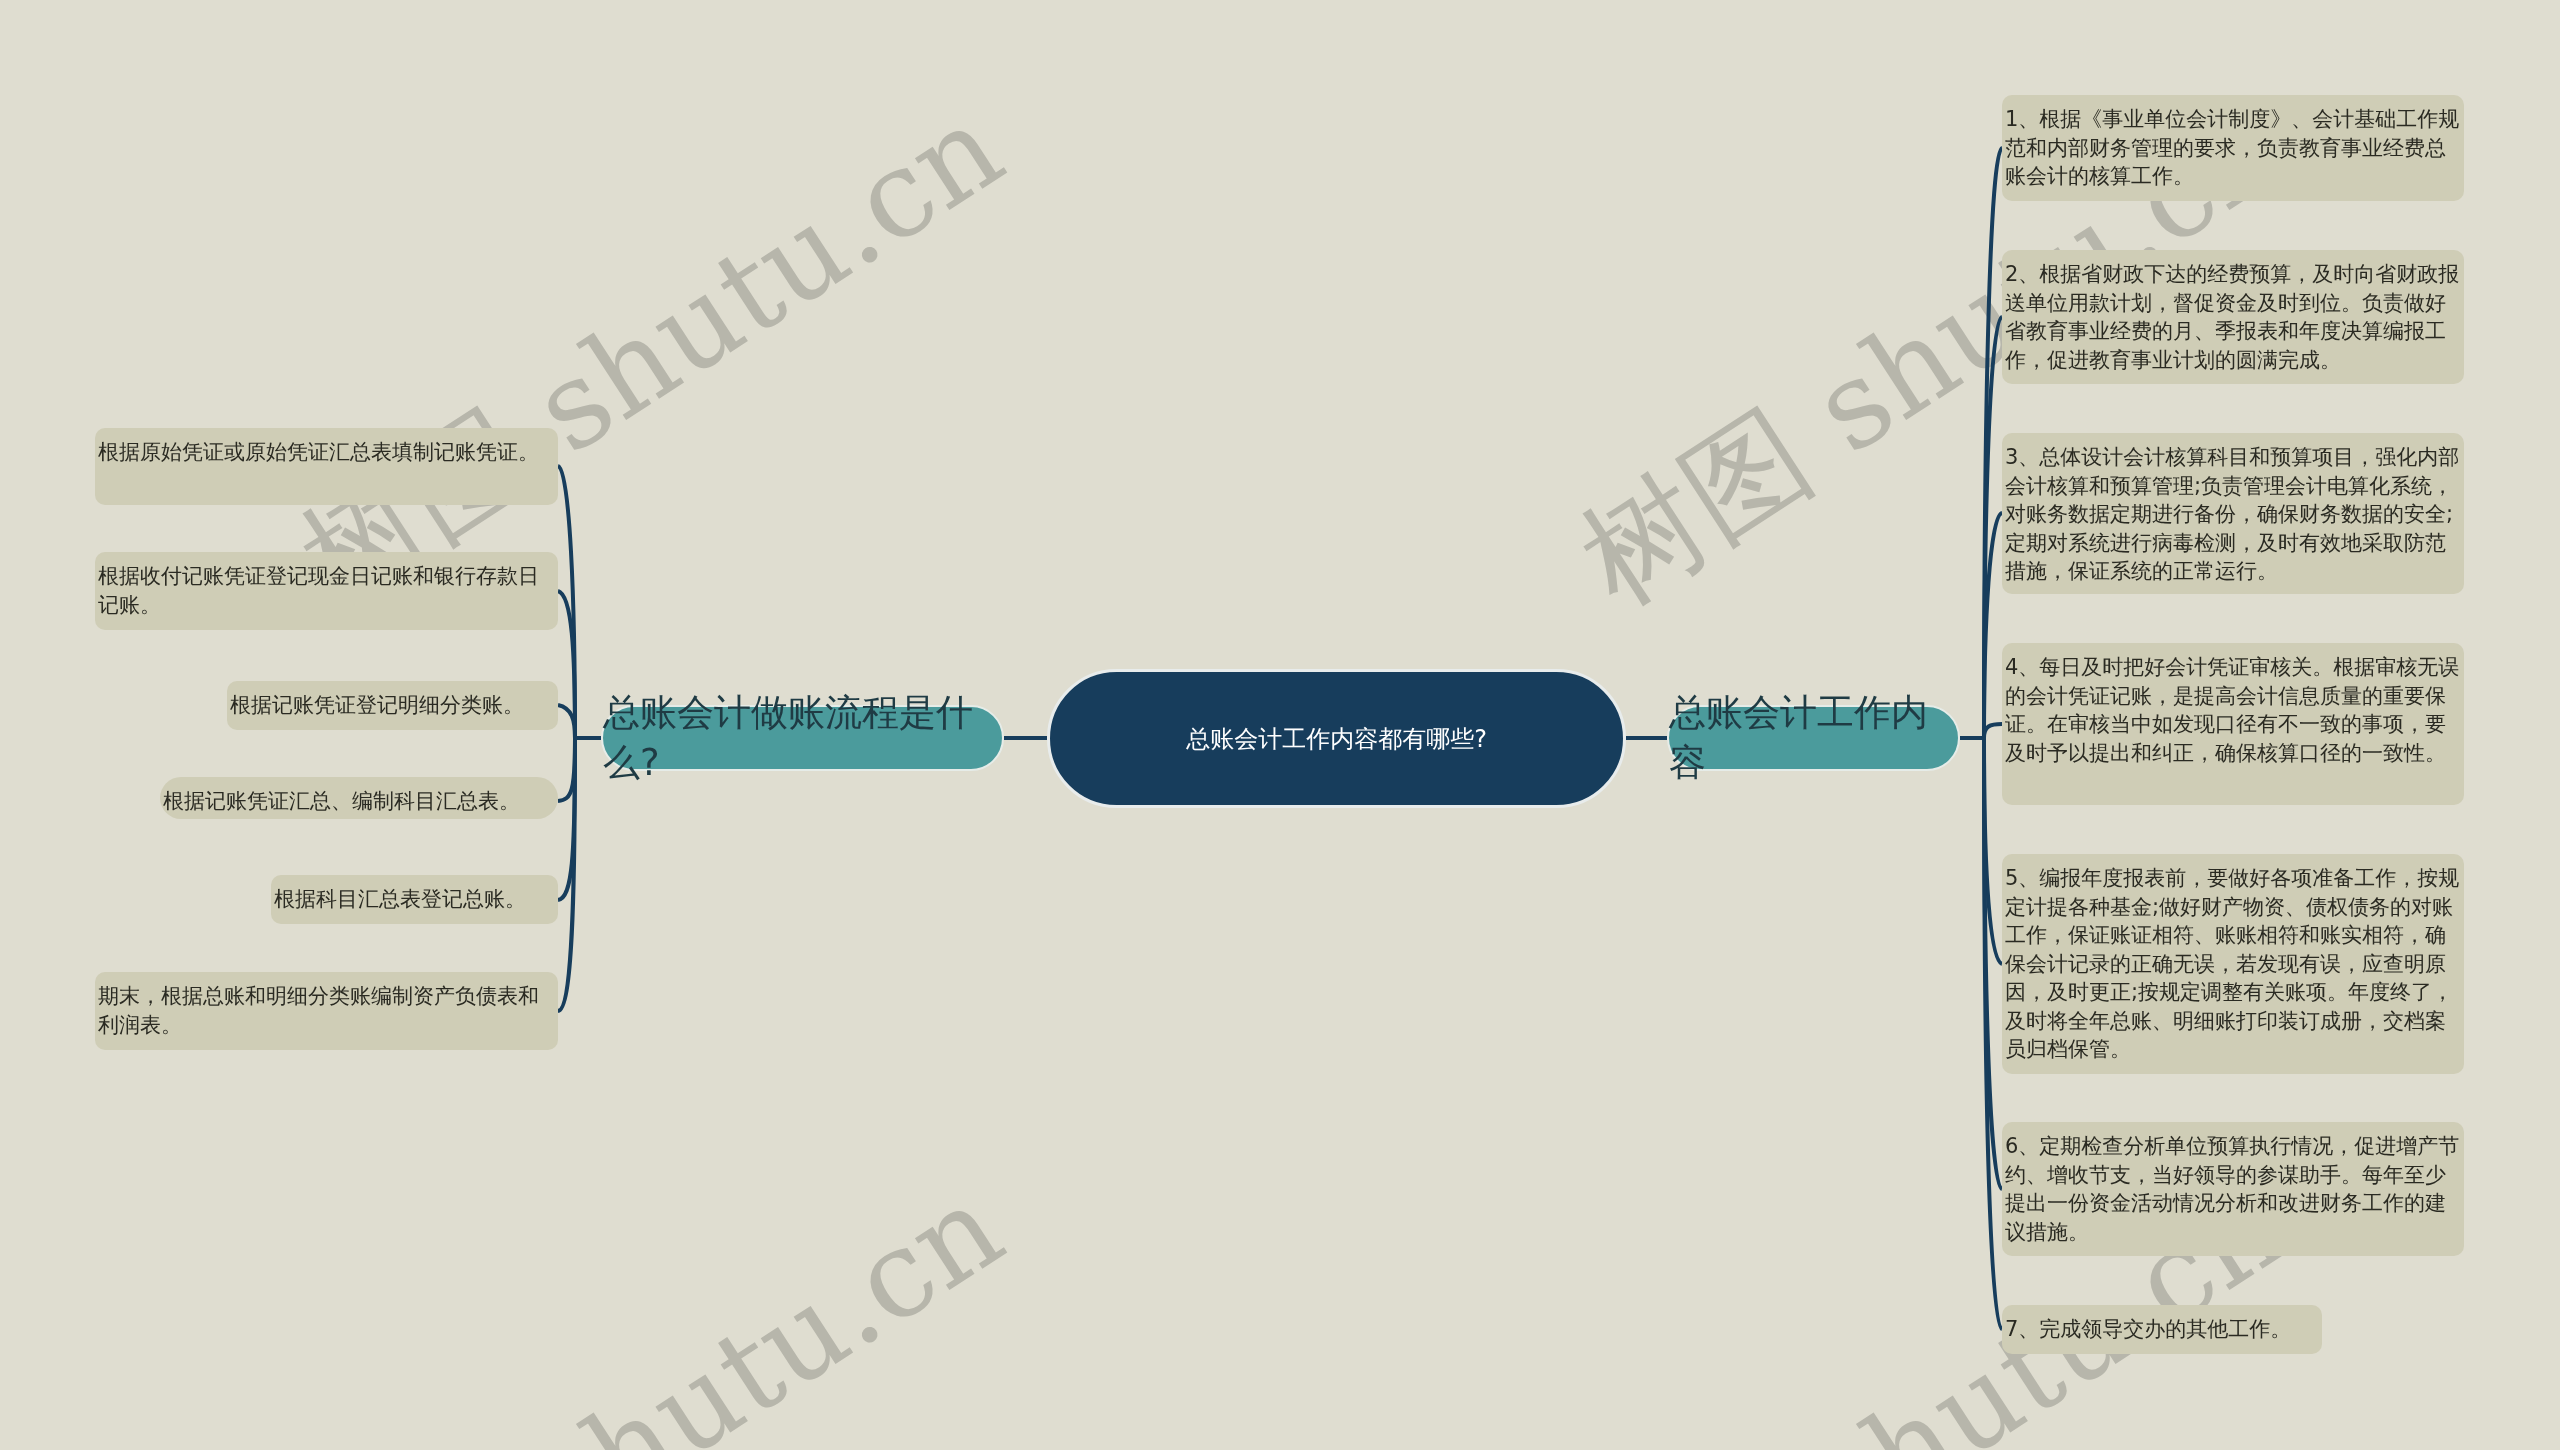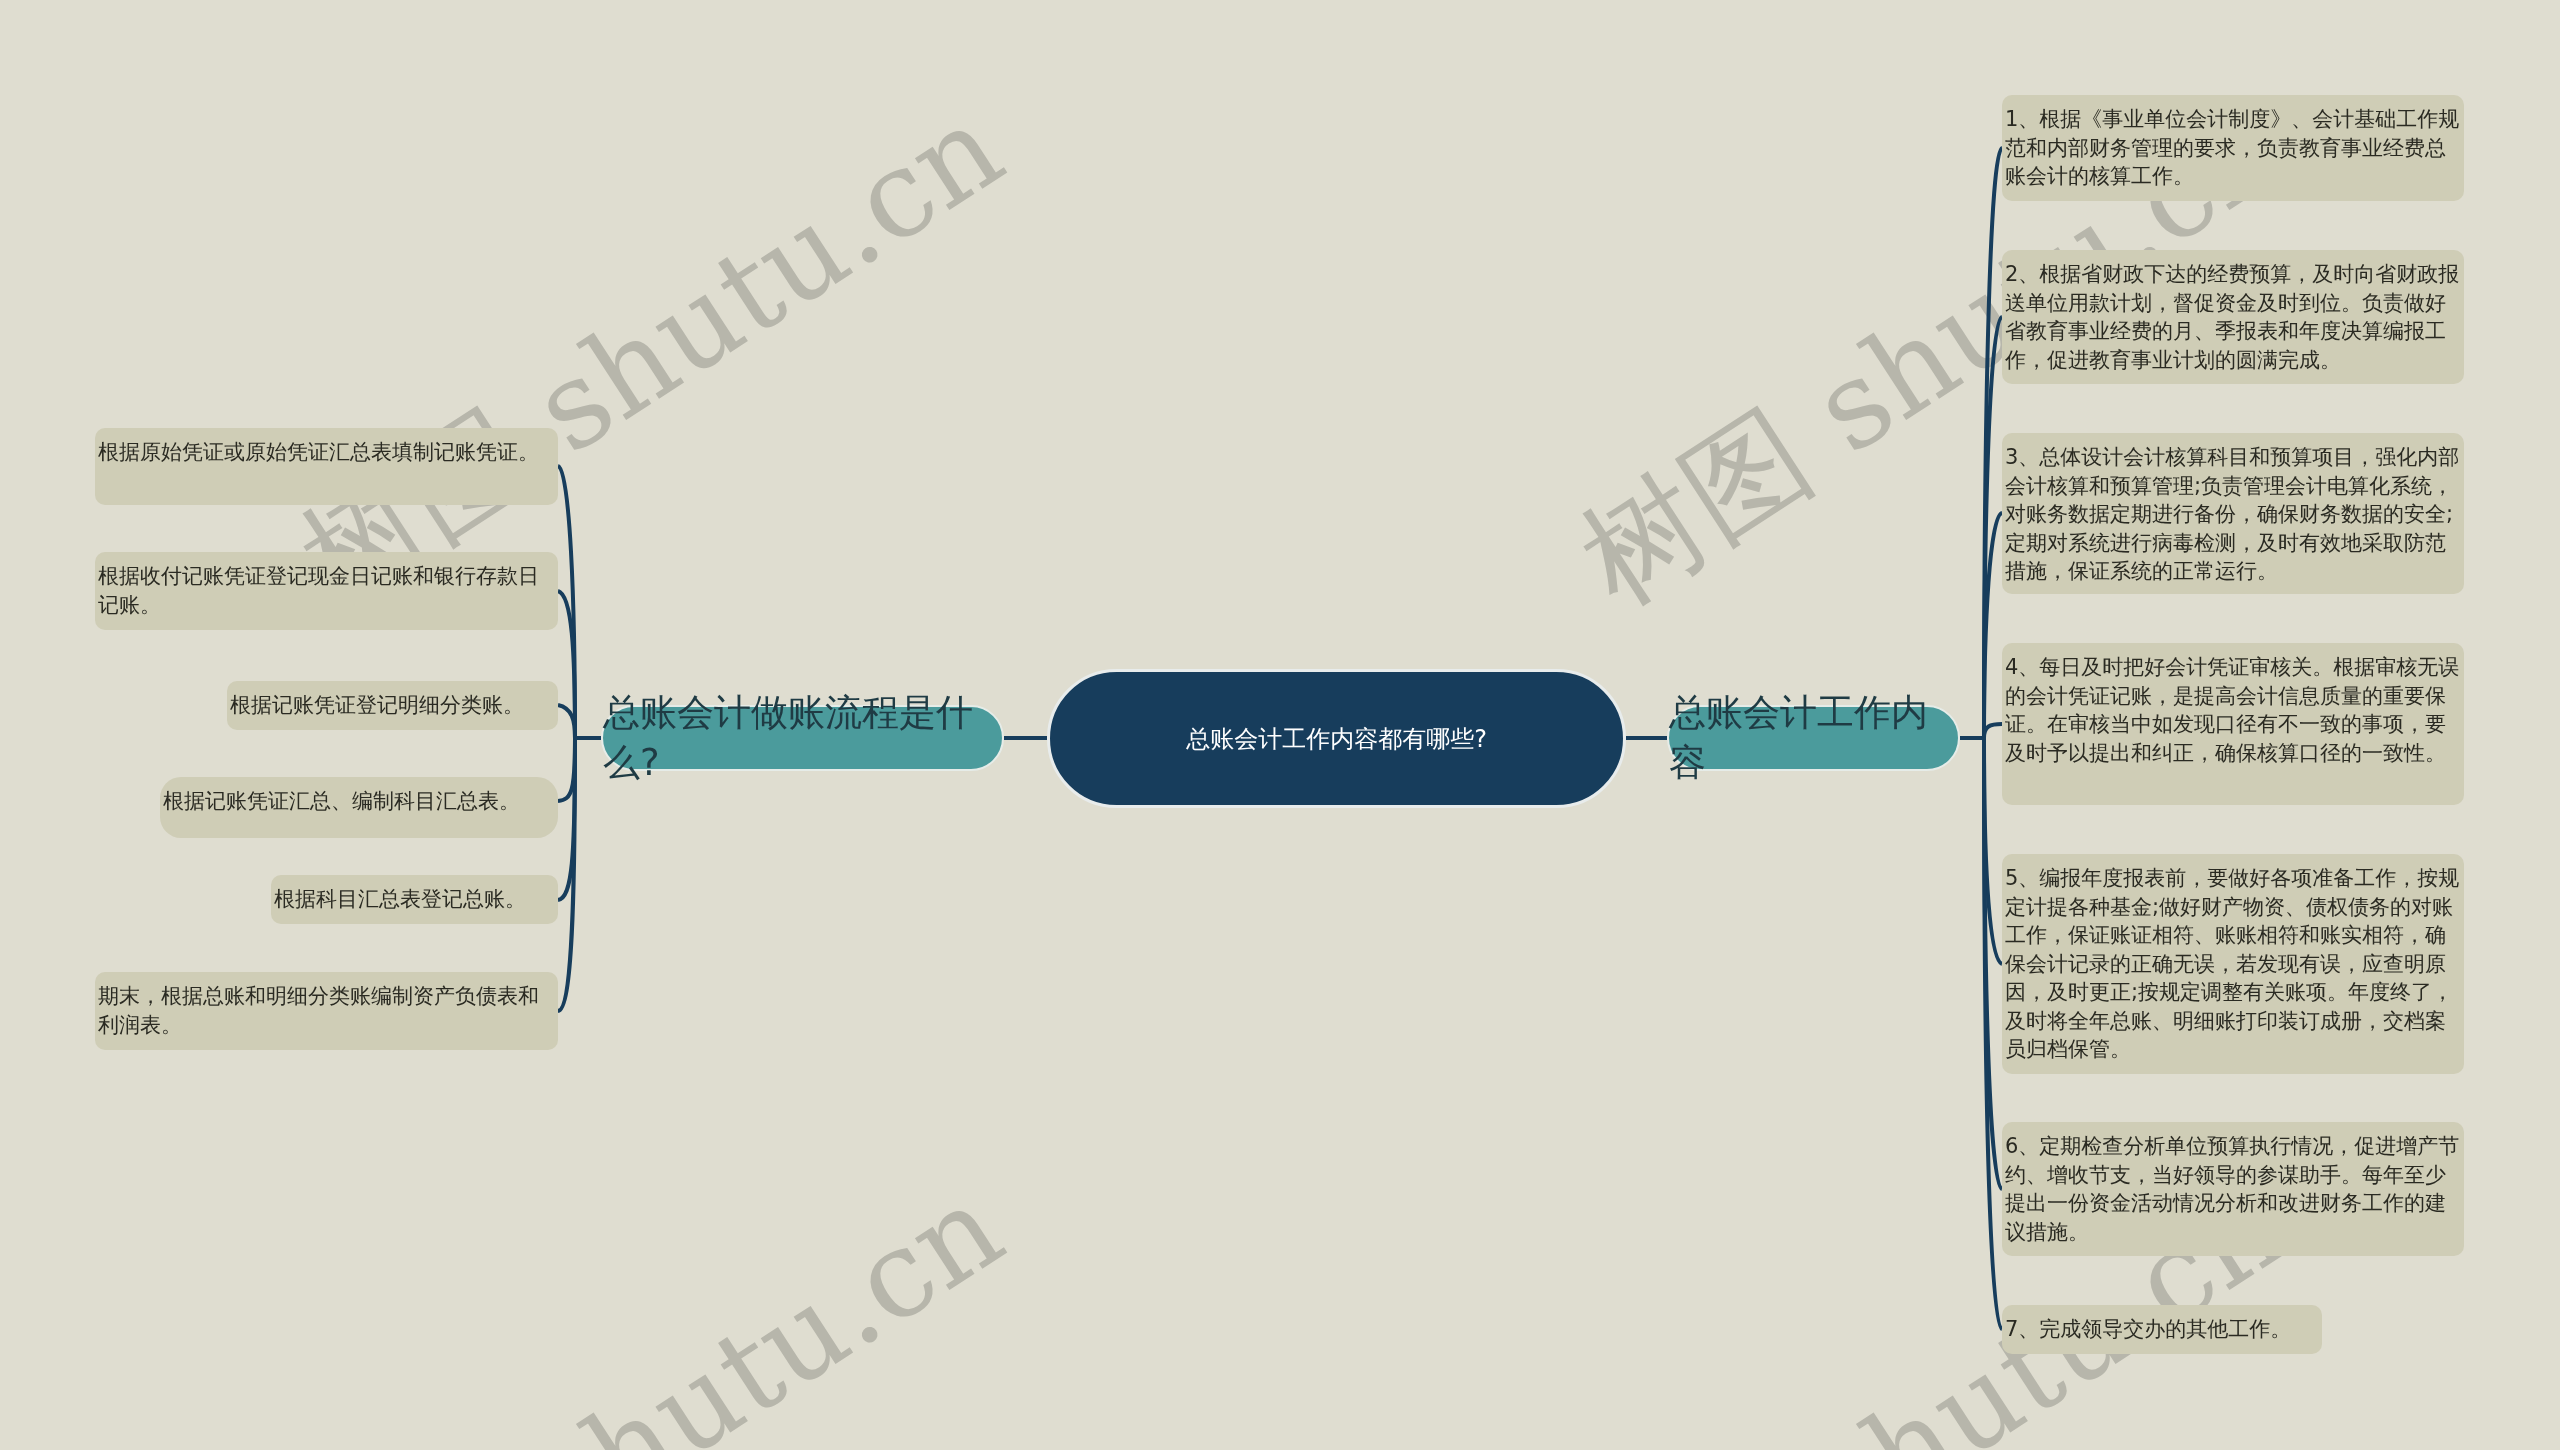--- a/index.html
+++ b/index.html
@@ -58,21 +58,21 @@
 
 <div class="node leaf l" style="left:95px;top:428px;width:463px;height:77px;">
   <span>根据原始凭证或原始凭证汇总表填制记账凭证。</span>
 </div>
 <div class="node leaf l" style="left:95px;top:552px;width:463px;height:78px;">
   <span>根据收付记账凭证登记现金日记账和银行存款日记账。</span>
 </div>
 <div class="node leaf l" style="left:227px;top:681px;width:331px;height:49px;">
   <span>根据记账凭证登记明细分类账。</span>
 </div>
-<div class="node leaf l" style="left:160px;top:777px;width:398px;height:61px;border-radius:21px;">
+<div class="node leaf l" style="left:160px;top:777px;width:398px;height:42px;border-radius:21px;">
   <span>根据记账凭证汇总、编制科目汇总表。</span>
 </div>
 <div class="node leaf l" style="left:271px;top:875px;width:287px;height:49px;">
   <span>根据科目汇总表登记总账。</span>
 </div>
 <div class="node leaf l" style="left:95px;top:972px;width:463px;height:78px;">
   <span>期末，根据总账和明细分类账编制资产负债表和利润表。</span>
 </div>
 
 <div class="node leaf l" style="left:2002px;top:95px;width:462px;height:106px;">

